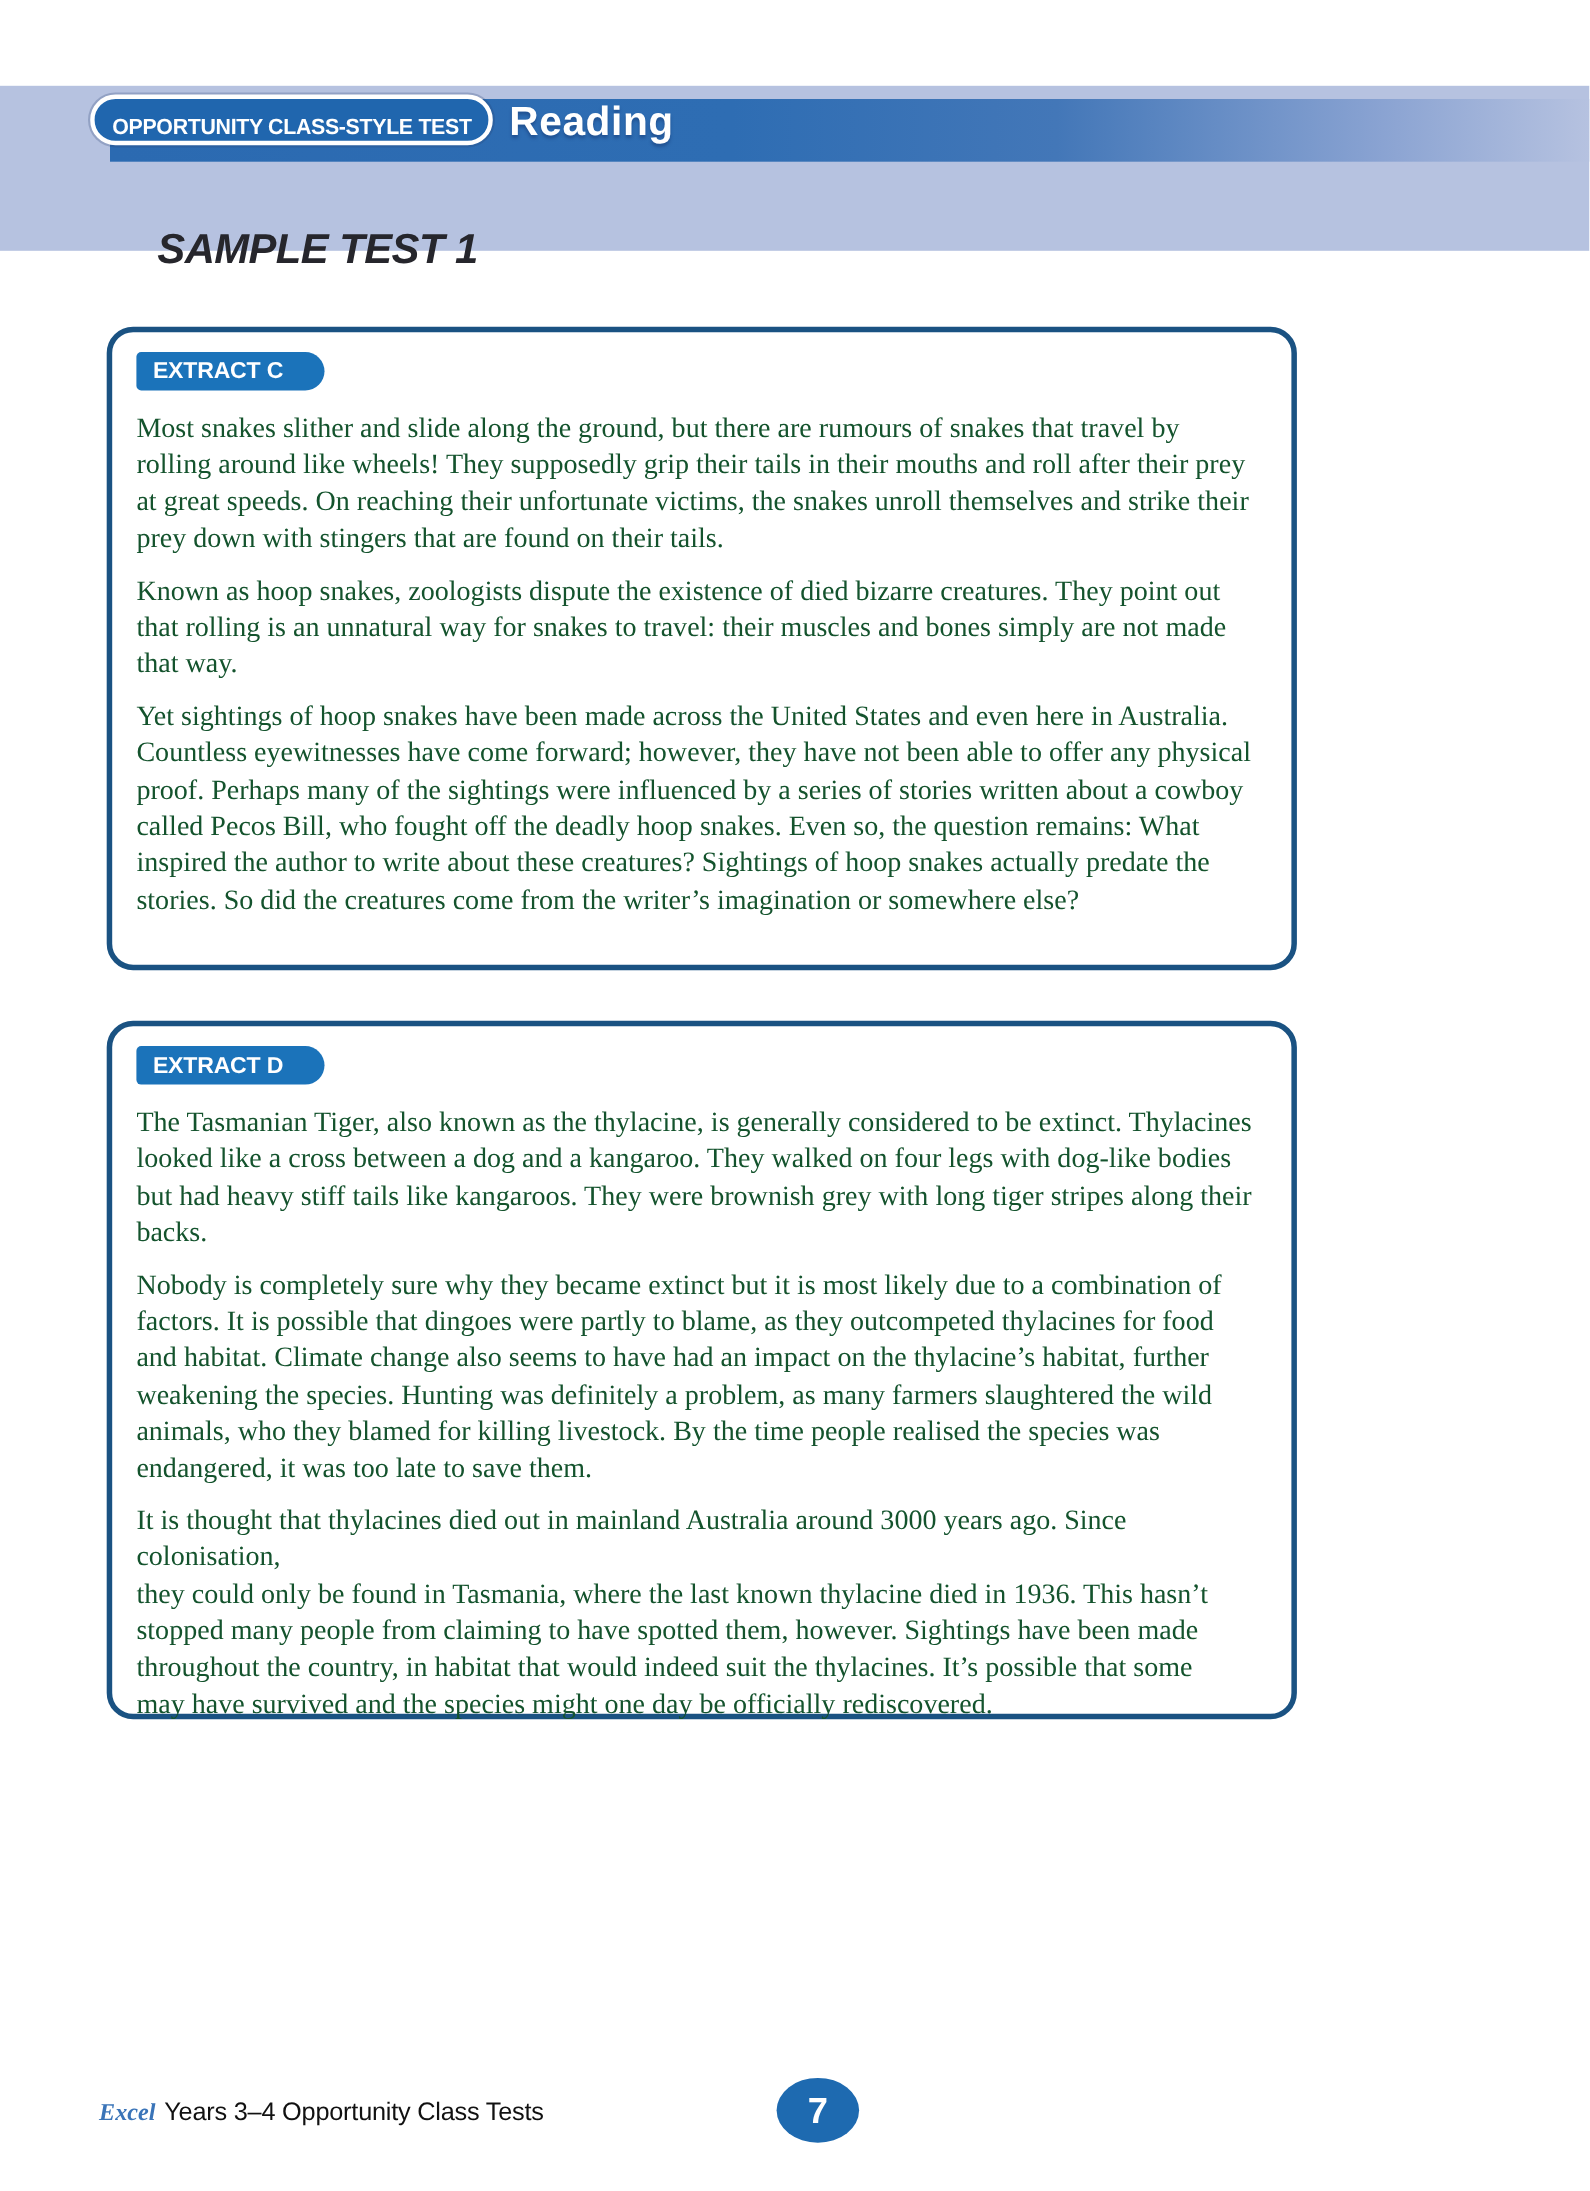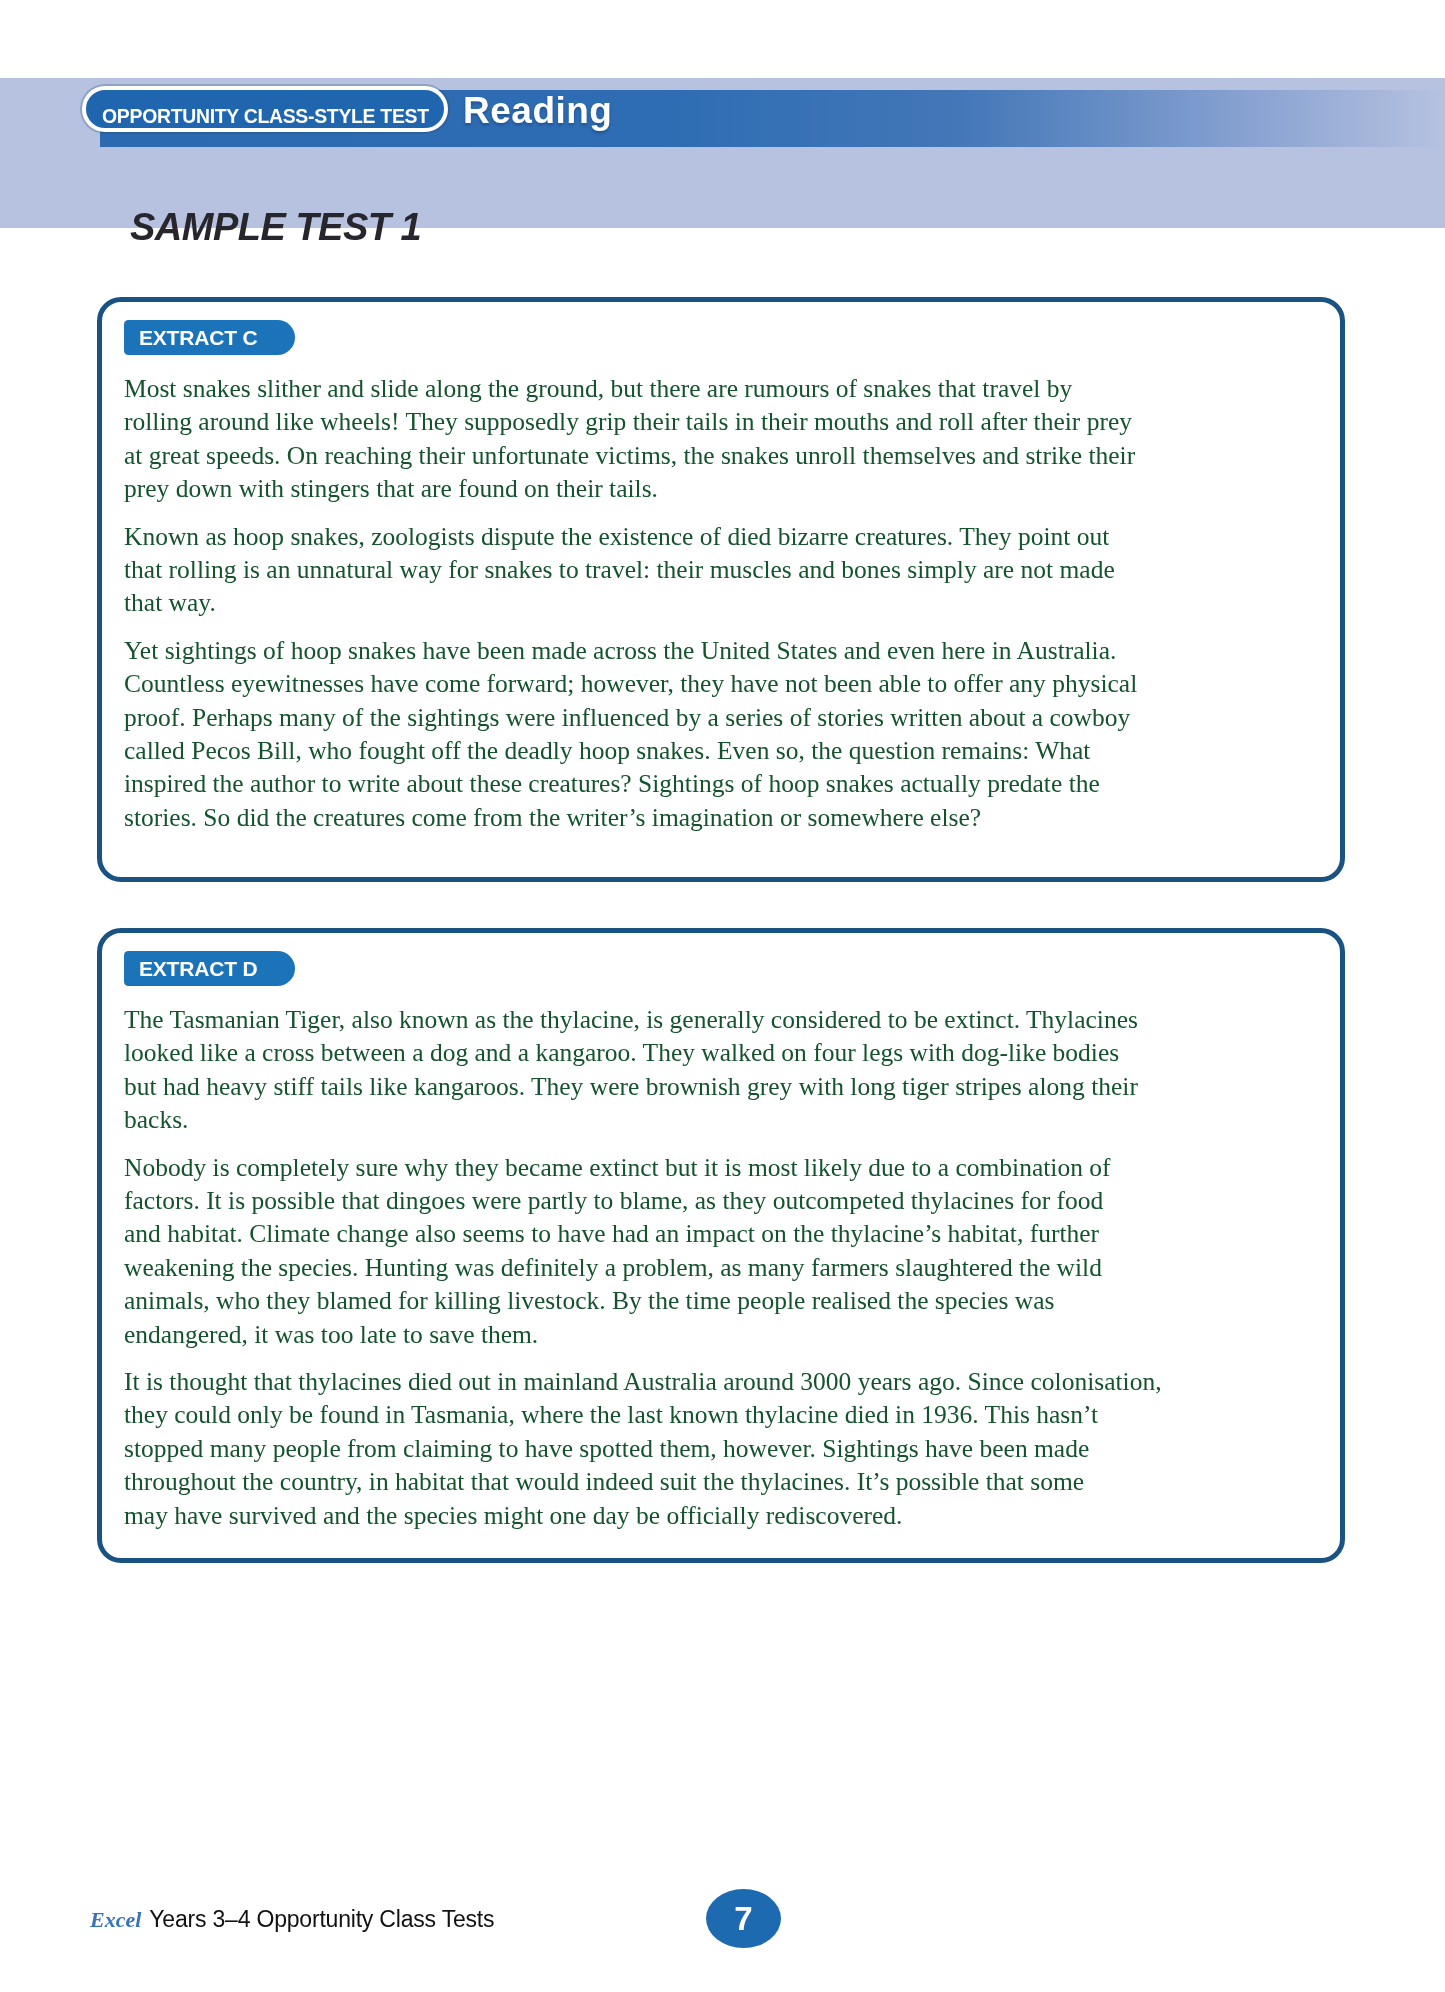--- a/index.html
+++ b/index.html
@@ -22,27 +22,27 @@
   }
   .pill span{
     color:#ffffff;font-weight:bold;font-size:20px;letter-spacing:-0.3px;
     transform:scaleX(0.97);white-space:nowrap;
   }
   .section-title{
     position:absolute;left:463px;top:12px;color:#ffffff;font-weight:bold;
     font-size:37px;letter-spacing:0.5px;text-shadow:0 2px 3px rgba(10,30,80,.35);
   }
   .sample-title{
-    position:absolute;left:130px;top:128px;color:#26262c;font-weight:bold;
+    position:absolute;left:143px;top:128px;color:#26262c;font-weight:bold;
     font-style:italic;font-size:38px;letter-spacing:-0.5px;
   }
 
   
   .extract{
-    position:absolute;left:97px;width:1248px;box-sizing:border-box;
+    position:absolute;left:97px;width:1082px;box-sizing:border-box;
     background:#ffffff;border:5px solid #1a5282;border-radius:24px;
     padding:18px 14px 0 16px;
   }
   .extract.c{top:297px;height:585px;}
   .extract.d{top:928px;height:635px;}
   .badge{
     display:inline-block;background:#1b73ba;color:#ffffff;font-weight:bold;
     font-size:21px;line-height:35px;height:35px;padding:0 38px 0 15px;
     border-radius:6px 24px 24px 6px;margin-left:6px;letter-spacing:-0.2px;
   }

